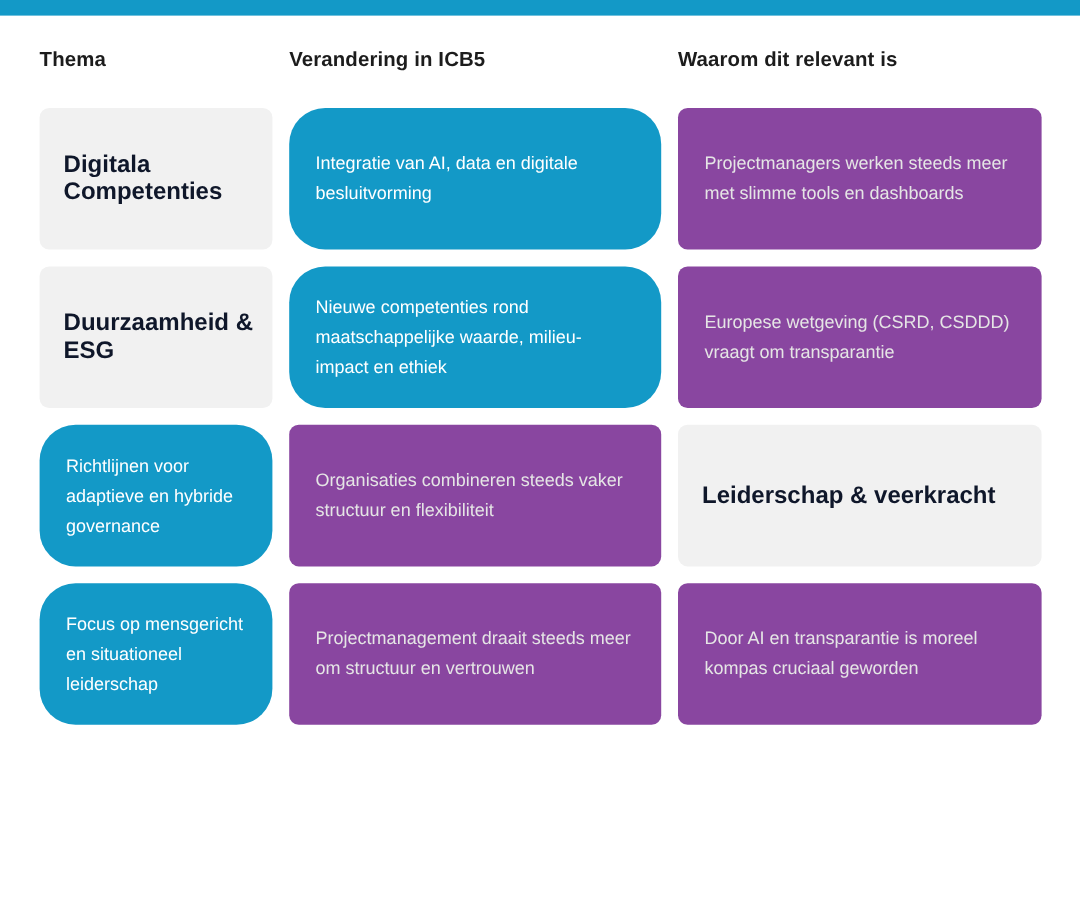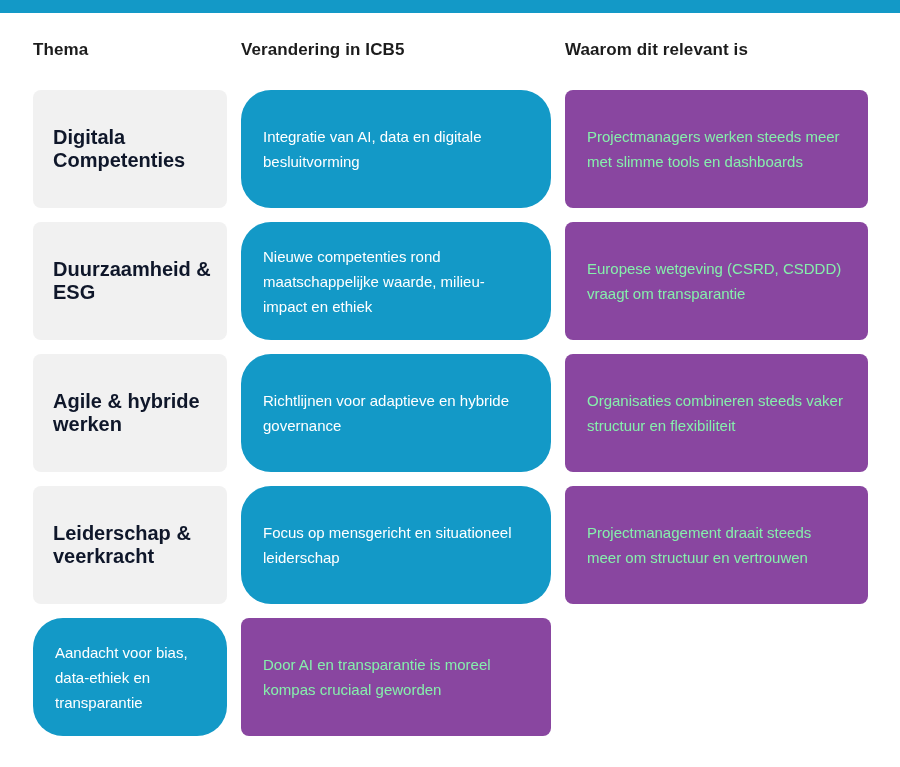--- a/index.html
+++ b/index.html
@@ -58,21 +58,21 @@
   .change-cell {
     background: #1399c7;
     color: #ffffff;
     font-size: 15px;
     line-height: 25px;
     padding: 0 24px 0 22px;
     border-radius: 30px;
   }
   .why-cell {
     background: #8946a0;
-    color: #86efac;
+    color: #e5e5e5;
     font-size: 15px;
     line-height: 25px;
     padding: 0 20px 0 22px;
   }
 </style>
 </head>
 <body>
 
 <div class="canvas">
   <div class="top-bar"></div>
@@ -100,42 +100,36 @@
       <div class="cell theme-cell">
         <span>Duurzaamheid &amp; ESG</span>
       </div>
       <div class="cell change-cell">
         <span>Nieuwe competenties rond maatschappelijke waarde, milieu-impact en ethiek</span>
       </div>
       <div class="cell why-cell">
         <span>Europese wetgeving (CSRD, CSDDD) vraagt om transparantie</span>
       </div>
 
-      <div class="cell theme-cell">
-        <span>Agile &amp; hybride werken</span>
-      </div>
       <div class="cell change-cell">
         <span>Richtlijnen voor adaptieve en hybride governance</span>
       </div>
       <div class="cell why-cell">
         <span>Organisaties combineren steeds vaker structuur en flexibiliteit</span>
       </div>
 
       <div class="cell theme-cell">
         <span>Leiderschap &amp; veerkracht</span>
       </div>
       <div class="cell change-cell">
         <span>Focus op mensgericht en situationeel leiderschap</span>
       </div>
       <div class="cell why-cell">
         <span>Projectmanagement draait steeds meer om structuur en vertrouwen</span>
       </div>
 
-      <div class="cell change-cell">
-        <span>Aandacht voor bias, data-ethiek en transparantie</span>
-      </div>
       <div class="cell why-cell">
         <span>Door AI en transparantie is moreel kompas cruciaal geworden</span>
       </div>
 
     </div>
   </div>
 </div>
 
 </body></html>

